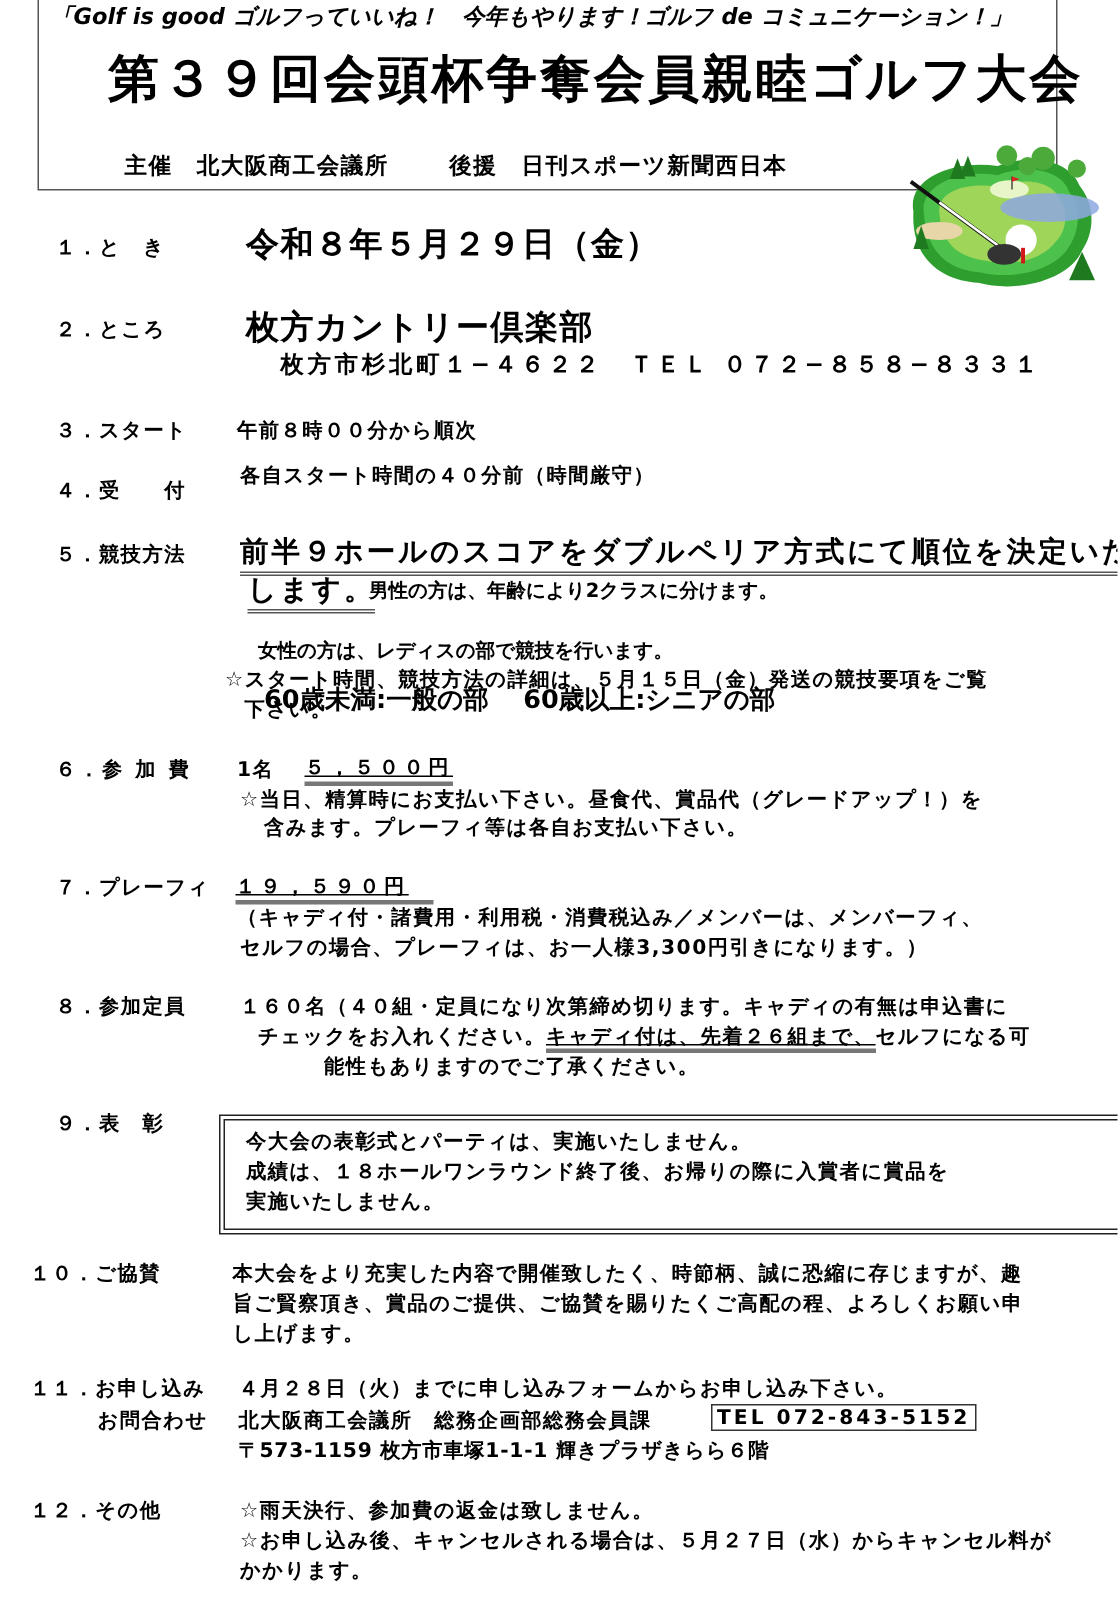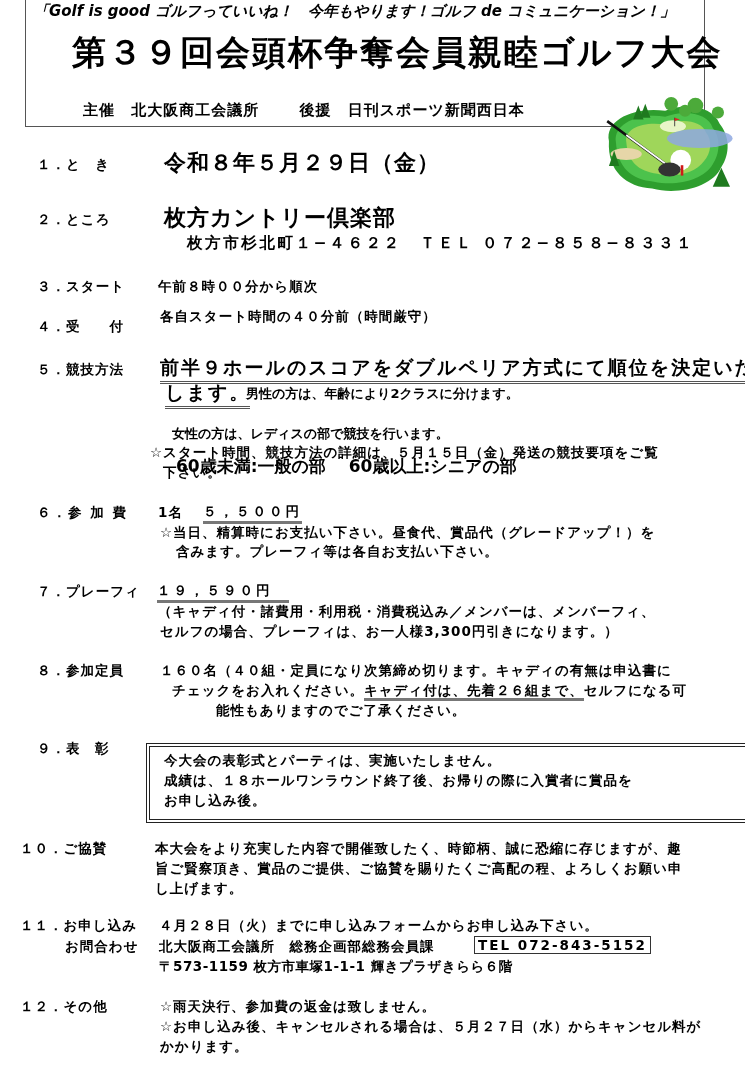--- a/index.html
+++ b/index.html
@@ -17,21 +17,21 @@
   .title { left: 52px; top: 30px; font-size: 34px; letter-spacing: 2px; font-weight: 900; margin-left: 20px; }
   .sponsor { left: 83px; top: 101px; font-size: 15px; letter-spacing: 1px; }
   .sponsor span { margin-right: 10px; }
   .golf-img { position: absolute; left: 583px; top: 82px; width: 160px; height: 118px; }
 
   .label { font-size: 13.5px; letter-spacing: 1px; }
   .body-text { font-size: 13.5px; letter-spacing: 1px; }
   .big { font-size: 22px; letter-spacing: 1px; }
   .big2 { font-size: 19px; letter-spacing: 2px; }
   .uline { border-bottom: 3px double #555; padding-bottom: 0px; }
-  .uline-grey { border-bottom: 3px solid #777; }
+  .uline-grey { border-bottom: 3px solid #777; text-decoration: underline; }
   .award-box {
     position: absolute; left: 146px; top: 743px; width: 623px; height: 80px;
     border: 4px double #222; box-sizing: border-box;
   }
   .award-line { position: absolute; left: 14px; font-size: 13.5px; letter-spacing: 1px; white-space: nowrap; }
   .tel-box { border: 1px solid #333; padding: 0 3px; letter-spacing: 2px; }
 </style>
 </head>
 <body>
 
@@ -106,21 +106,21 @@
 <div class="abs body-text" style="left:160px; top:662px;">１６０名（４０組・定員になり次第締め切ります。キャディの有無は申込書に</div>
 <div class="abs body-text" style="left:172px; top:682px;">
   <span>チェックをお入れください。</span><span class="uline-grey">キャディ付は、先着２６組まで、</span><span>セルフになる可</span>
 </div>
 <div class="abs body-text" style="left:172px; top:702px;padding-left:44px;">能性もありますのでご了承ください。</div>
 
 <div class="abs label" style="left:37px; top:740px;">９．表　彰</div>
 <div class="award-box">
   <div class="award-line" style="top:5px;">今大会の表彰式とパーティは、実施いたしません。</div>
   <div class="award-line" style="top:25px;">成績は、１８ホールワンラウンド終了後、お帰りの際に入賞者に賞品を</div>
-  <div class="award-line" style="top:45px;">お申し込み後。</div>
+  <div class="award-line" style="top:45px;">実施いたしません。</div>
 </div>
 
 <div class="abs label" style="left:20px; top:840px;">１０．ご協賛</div>
 <div class="abs body-text" style="left:155px; top:840px;">本大会をより充実した内容で開催致したく、時節柄、誠に恐縮に存じますが、趣</div>
 <div class="abs body-text" style="left:155px; top:860px;">旨ご賢察頂き、賞品のご提供、ご協賛を賜りたくご高配の程、よろしくお願い申</div>
 <div class="abs body-text" style="left:155px; top:880px;">し上げます。</div>
 
 <div class="abs label" style="left:20px; top:917px;">１１．お申し込み</div>
 <div class="abs body-text" style="left:159px; top:917px;">４月２８日（火）までに申し込みフォームからお申し込み下さい。</div>
 <div class="abs label" style="left:65px; top:938px;">お問合わせ</div>

